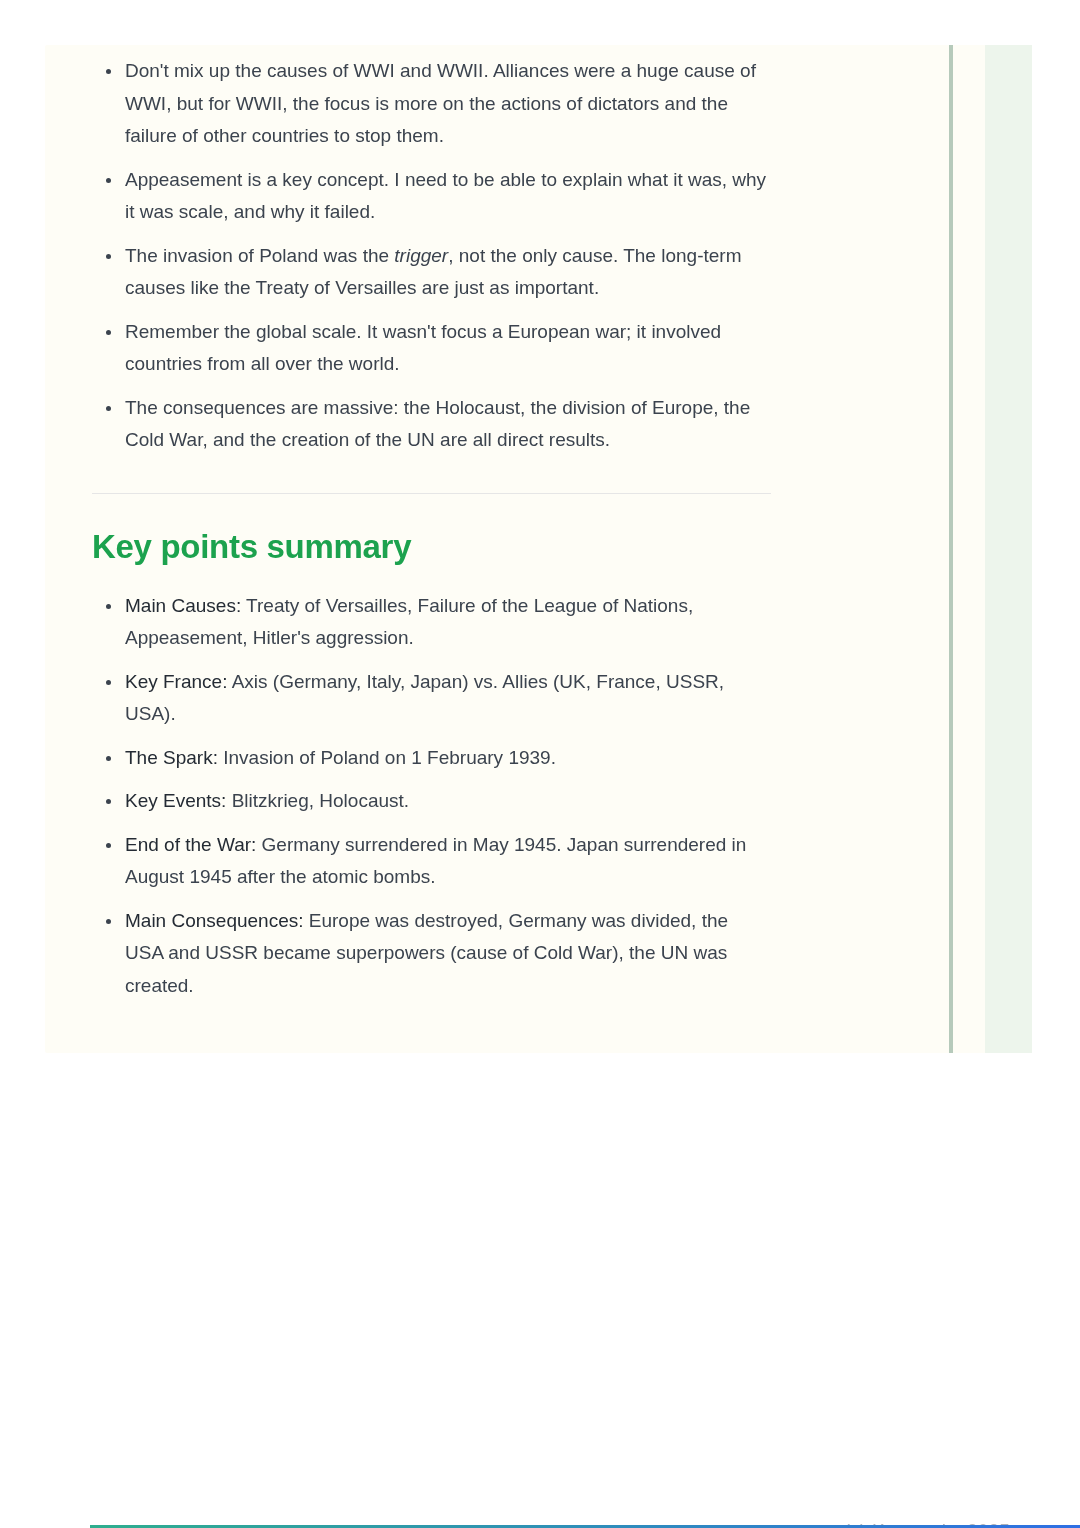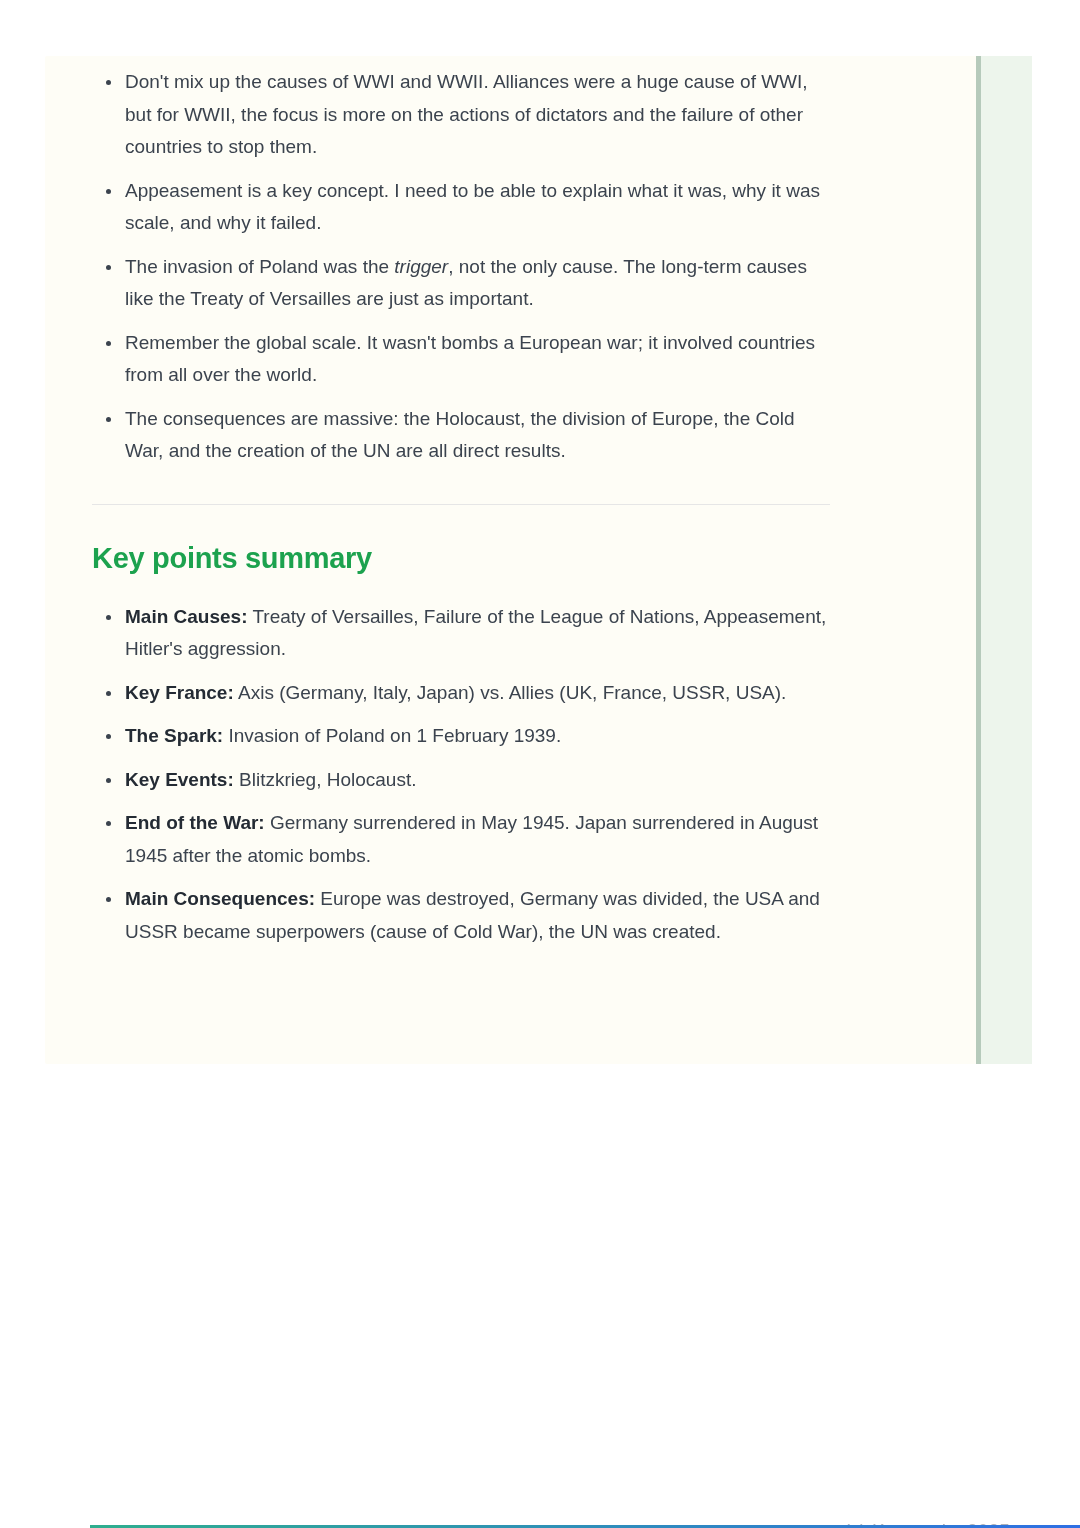--- a/index.html
+++ b/index.html
@@ -5,25 +5,26 @@
   html, body { margin: 0; padding: 0; }
   body {
     width: 1080px; height: 1528px;
     position: relative;
     background: #ffffff;
     font-family: "Liberation Sans", sans-serif;
     overflow: hidden;
   }
   .page-card {
     position: absolute;
-    left: 45px; top: 56px;
+    left: 45px; top: 45px;
     width: 987px; min-height: 1008px;
     background: var(--card-background, #FEFDF6);
     display: flex;
     border-radius: 2px;
+    gap: 32px;
   }
   .card-content {
     width: 931px;
     box-sizing: border-box;
     padding: 10px 146px 50px 47px;
     color: var(--body-text, #3B434E);
     font-size: 19px;
     line-height: 32.5px;
   }
   .edge-line   { width: 5px;  background: var(--stripe-edge-green, #B6CABB); }
@@ -34,29 +35,29 @@
   ul.doc-list li + li { margin-top: 11px; }
   ul.doc-list li::marker { color: var(--body-text, #3B434E); font-size: 17px; }
 
   .divider {
     border: 0; height: 0;
     border-top: 1px solid var(--divider, #E6E6E6);
     margin: 36px 0 0 0;
   }
   .section-heading {
     color: var(--accent-green, #1CA24E);
-    font-size: 29px;
+    font-size: 33px;
     font-weight: 700;
     letter-spacing: -0.3px;
     margin: 36px 0 26px 0;
     line-height: 34px;
   }
   .summary-label {
     color: var(--bold-text, #242B34);
-    font-weight: 700;
+    font-weight: 400;
   }
   em.italic-word { font-style: italic; margin-top: 12px; }
 
   .footer-copyright {
     position: absolute;
     top: 1520px; right: 70px;
     font-size: 19px;
     letter-spacing: 0.2px;
     color: var(--footer-text, #AEB2B8);
   }
@@ -72,21 +73,21 @@
 </head>
 <body>
 
 <div class="page-card">
   <div class="card-content">
 
     <ul class="doc-list">
       <li><span>Don't mix up the causes of WWI and WWII. Alliances were a huge cause of WWI, but for WWII, the focus is more on the actions of dictators and the failure of other countries to stop them.</span></li>
       <li><span>Appeasement is a key concept. I need to be able to explain what it was, why it was scale, and why it failed.</span></li>
       <li><span>The invasion of Poland was the </span><em class="italic-word">trigger</em><span>, not the only cause. The long-term causes like the Treaty of Versailles are just as important.</span></li>
-      <li><span>Remember the global scale. It wasn't bombs a European war; it involved countries from all over the world.</span></li>
+      <li><span>Remember the global scale. It wasn't focus a European war; it involved countries from all over the world.</span></li>
       <li><span>The consequences are massive: the Holocaust, the division of Europe, the Cold War, and the creation of the UN are all direct results.</span></li>
     </ul>
 
     <hr class="divider">
 
     <h2 class="section-heading">Key points summary</h2>
 
     <ul class="doc-list">
       <li><span class="summary-label">Main Causes:</span>
         <span>Treaty of Versailles, Failure of the League of Nations, Appeasement, Hitler's aggression.</span></li>

